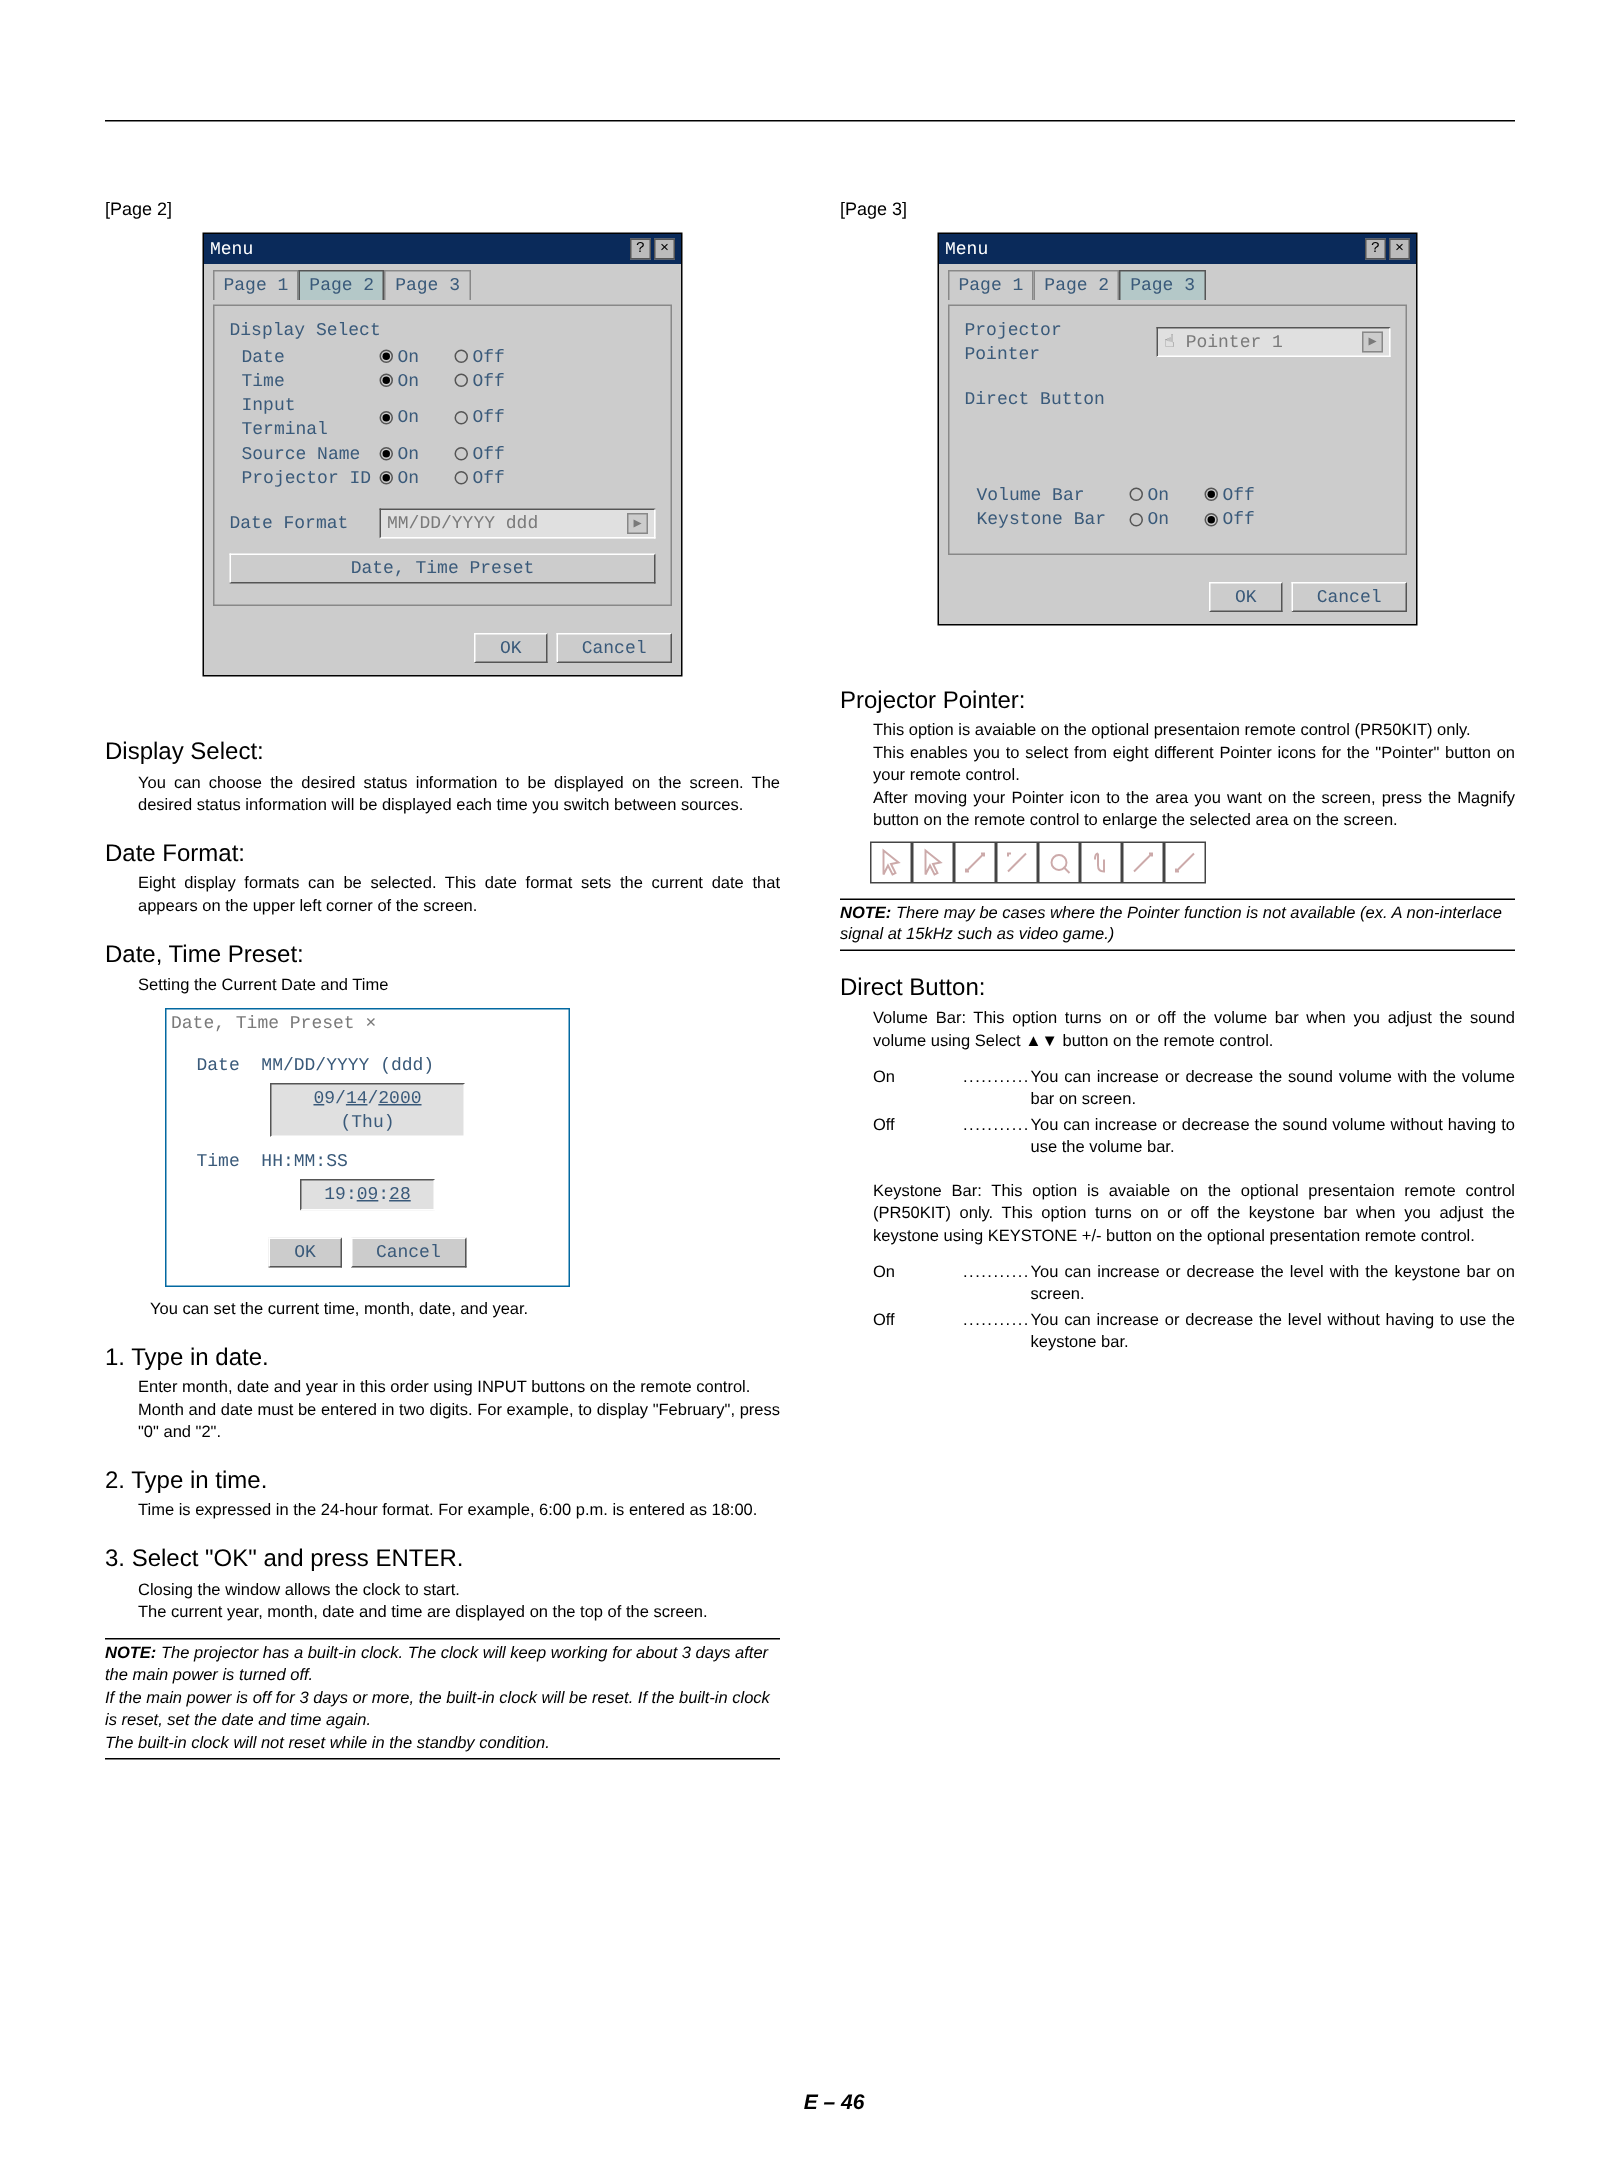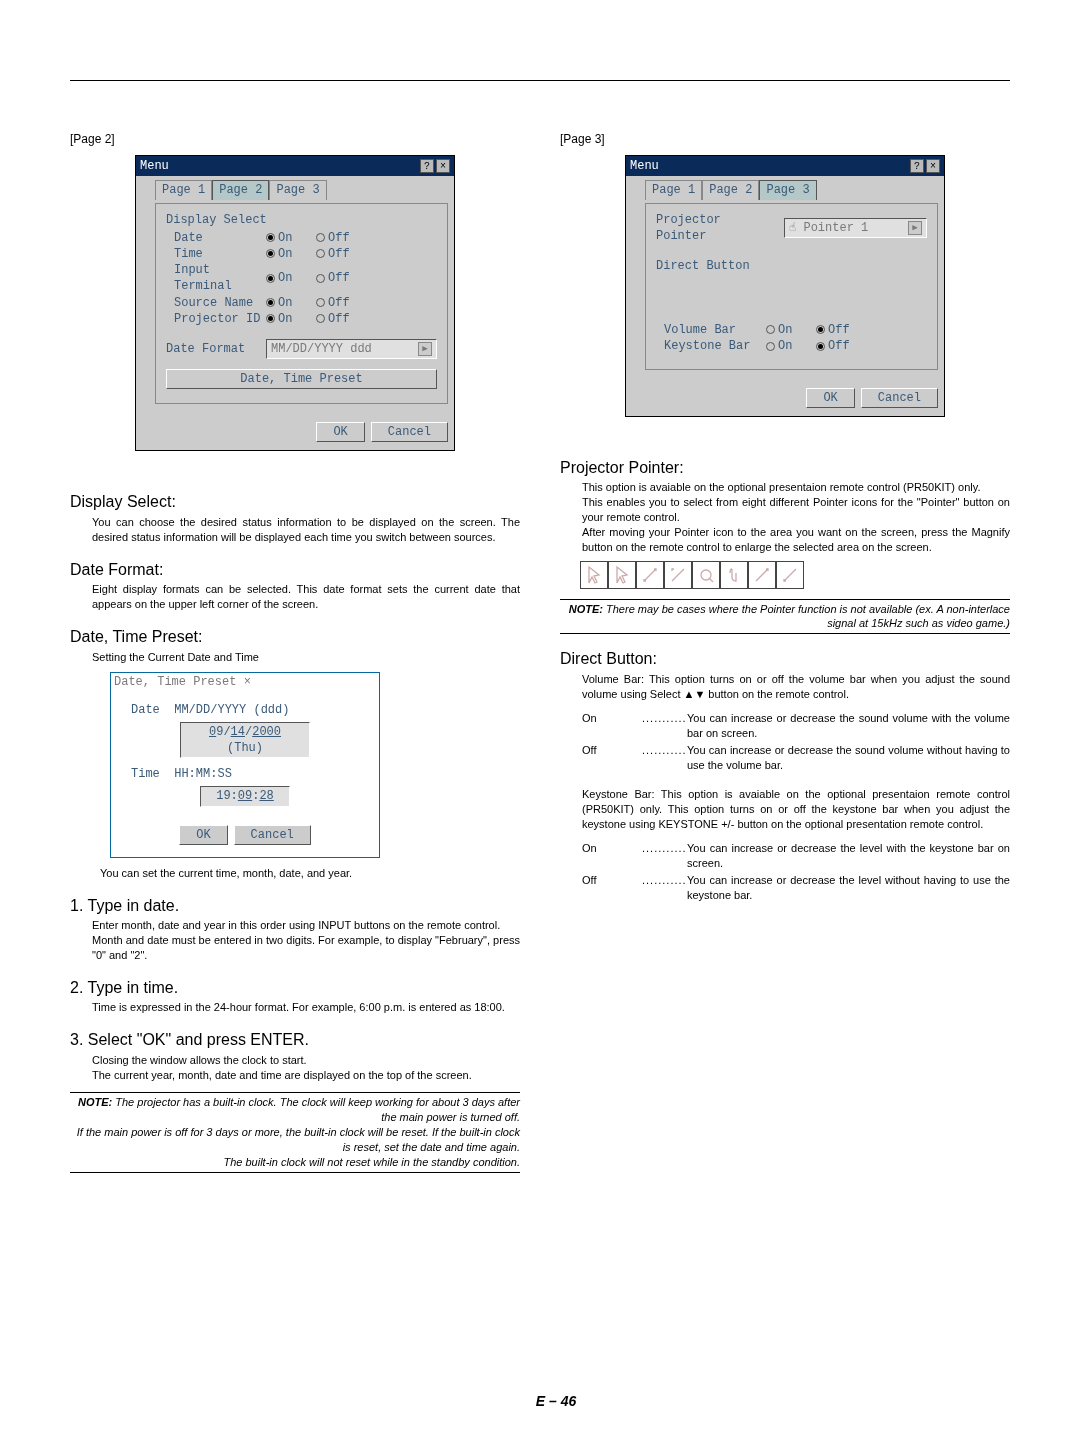--- a/index.html
+++ b/index.html
@@ -49,21 +49,21 @@
   .dlg .titlebar .btns span {
     width: 14px; height: 14px;
     background: #bbb;
     border: 1px solid #555;
     display: inline-flex;
     align-items: center;
     justify-content: center;
     font-size: 10px;
     color: #000;
   }
-  .dlg .body { background: #ccc; padding: 4px 6px 8px 19px; }
+  .dlg .body { background: #ccc; padding: 4px 6px 8px 6px; }
   .tabs { display: flex; margin-bottom: 4px; }
   .tab {
     border: 1px solid #888;
     border-bottom: none;
     padding: 1px 6px;
     margin-right: 0;
     background: #ccc;
     color: #3a5a7a;
   }
   .tab.active {
@@ -169,21 +169,20 @@
   h4 { font-size: 16px; font-weight: normal; margin: 14px 0 2px 0; }
   .indent { padding-left: 22px; }
   .indent2 { padding-left: 30px; }
   .noteblock {
     border-top: 1px solid #000;
     border-bottom: 1px solid #000;
     font-style: italic;
     padding: 2px 0;
     margin-top: 10px;
     font-size: 11px;
-    text-align: right;
   }
   .noteblock .notelabel { font-weight: bold; font-style: italic; }
 
   .iconrow { display: flex; gap: 0; margin: 6px 0 6px 20px; }
   .iconcell {
     width: 28px; height: 28px;
     border: 1px solid #444;
     display: flex;
     align-items: center;
     justify-content: center;

